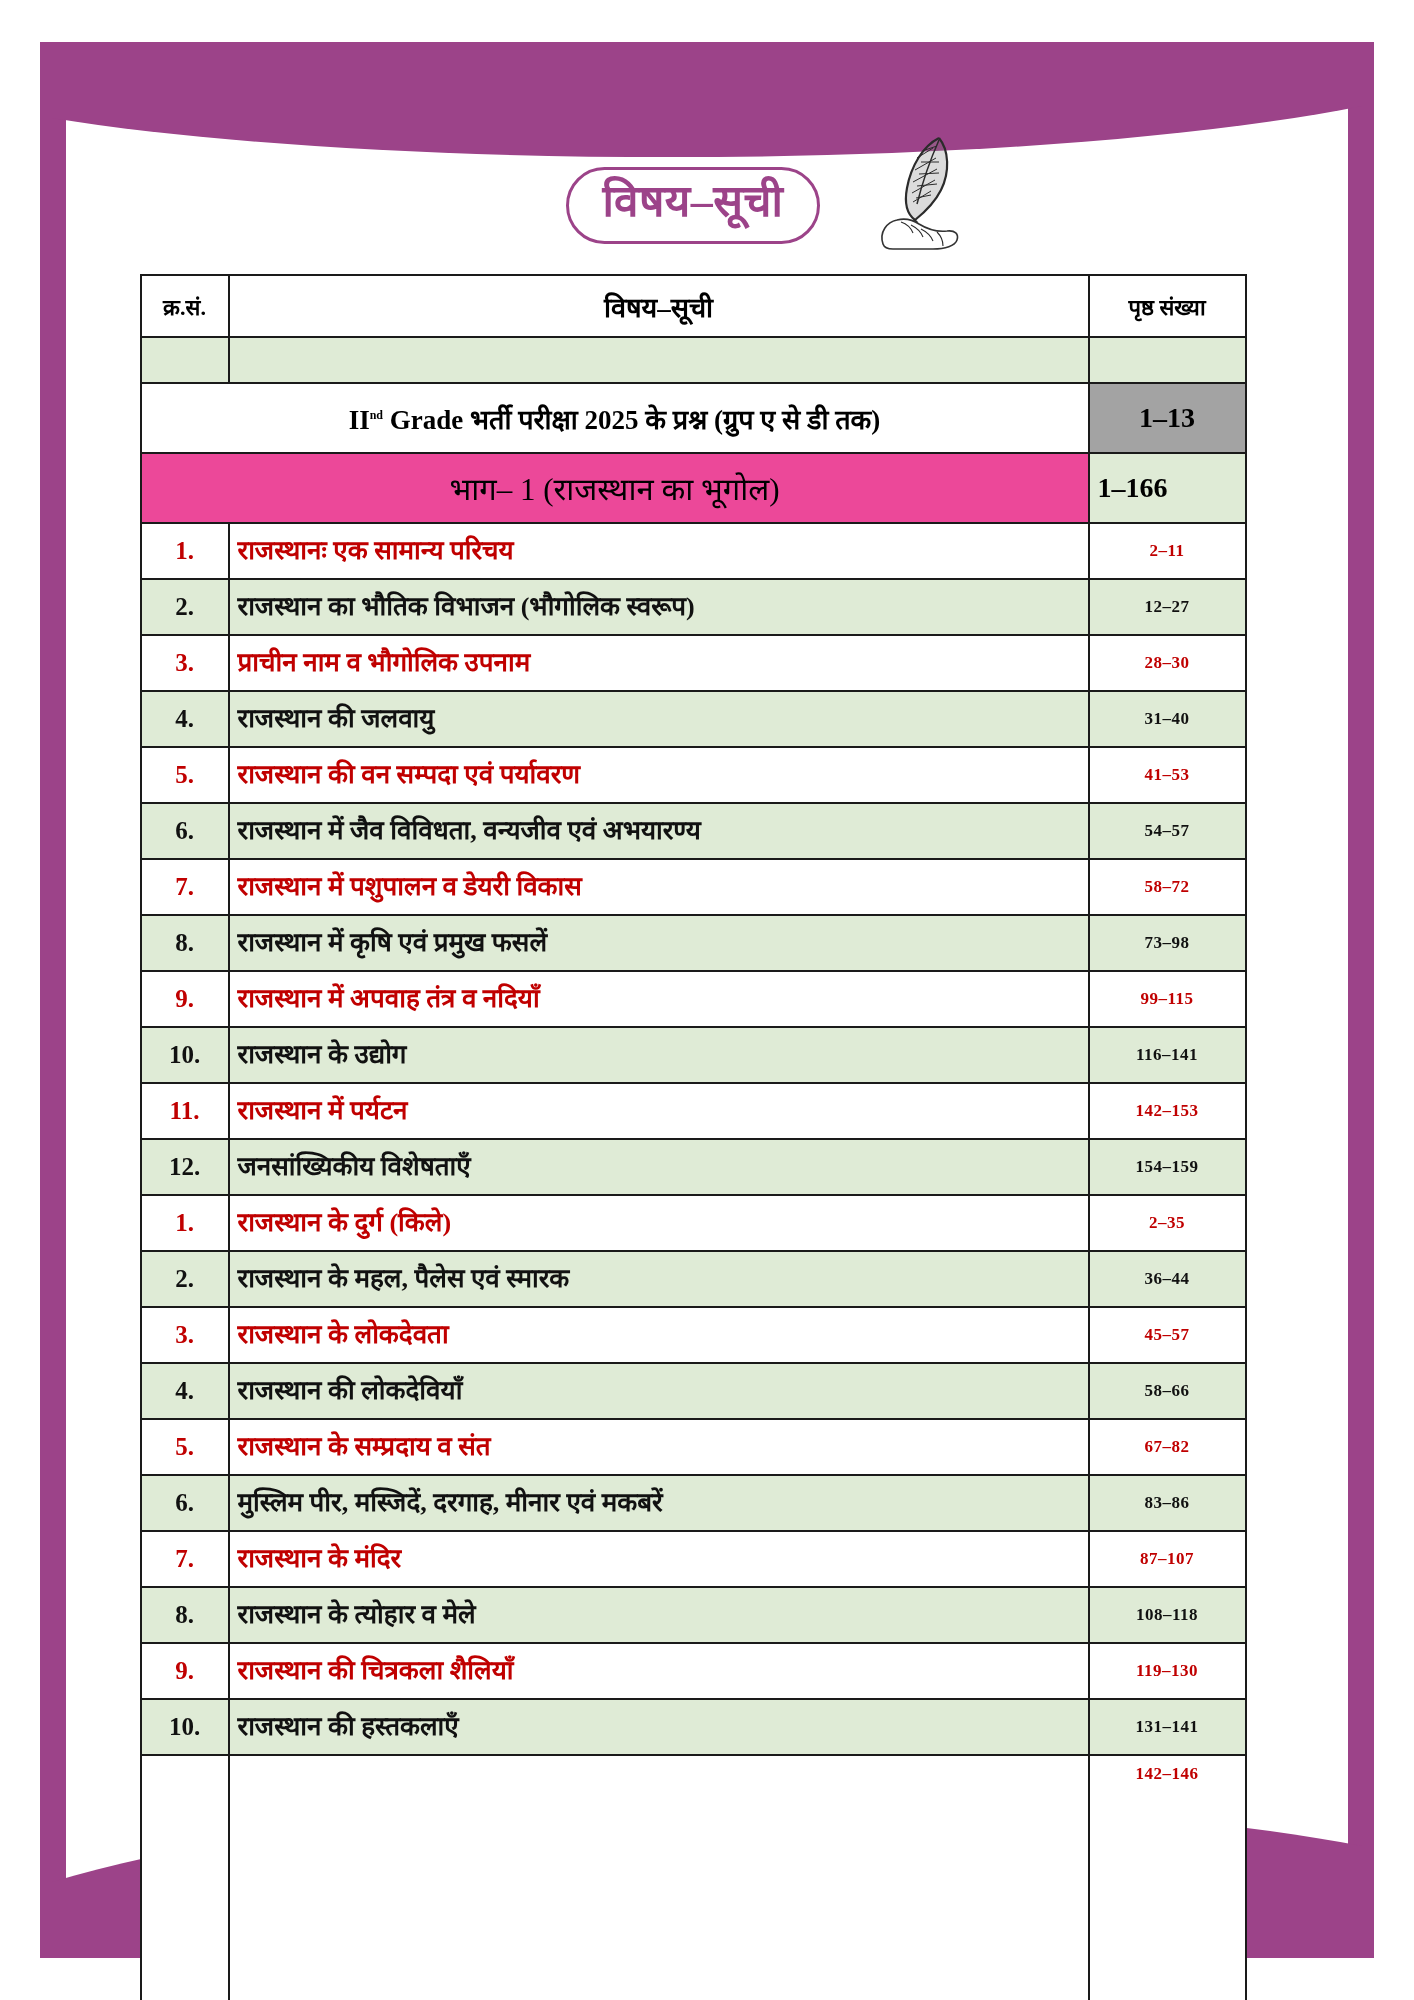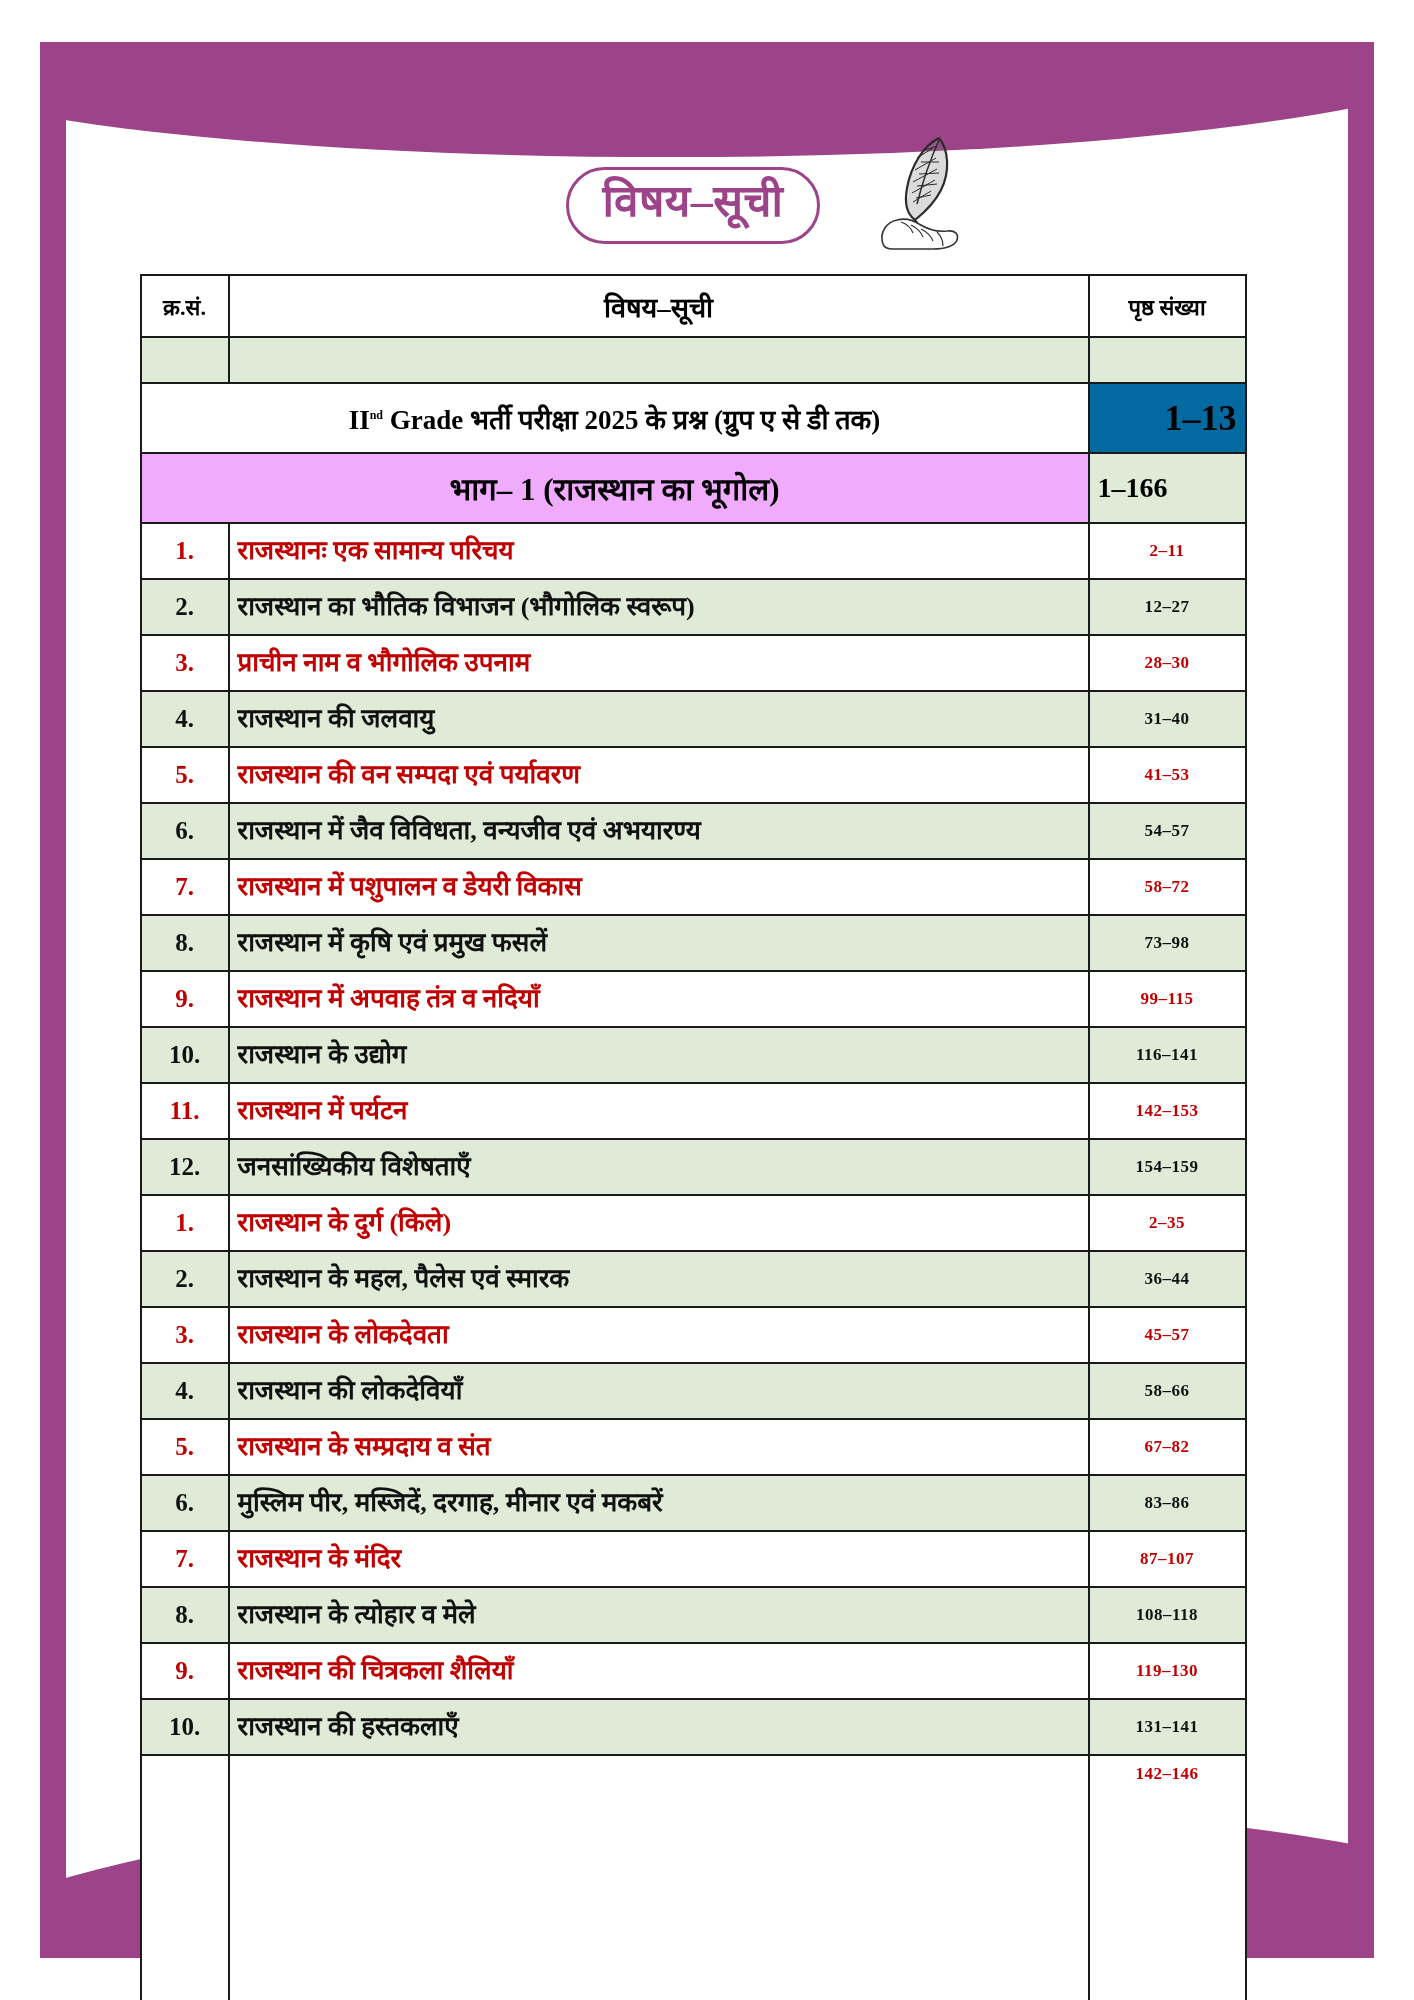--- a/index.html
+++ b/index.html
@@ -93,27 +93,27 @@
   tr.spacer td{
     background:#dfebd6;height:34px;border-left:2px solid #1a1a1a;border-right:2px solid #1a1a1a;
   }
 
   td.exam-title{
     background:#ffffff;color:#000;text-align:center;
     font-size:27px;font-weight:700;height:58px;
   }
   td.exam-title sup{font-size:12px;}
   td.exam-page{
-    background:#0369a1;color:#000;text-align:right;
-    font-size:36px;font-weight:700;
+    background:#a3a3a3;color:#000;text-align:center;
+    font-size:28px;font-weight:700;
   }
 
   td.part-title{
-    background:#f0abfc;color:#000;text-align:center;
-    font-size:31px;font-weight:700;height:58px;
+    background:#ec4899;color:#000;text-align:center;
+    font-size:31px;font-weight:400;height:58px;
   }
   td.part-page{
     background:#dfebd6;color:#000;text-align:left;
     font-size:28px;font-weight:700;
   }
 
   tr.r-odd td{background:#ffffff;color:#c00000;}
   tr.r-even td{background:#dfebd6;color:#111111;}
 
   td.sn{

